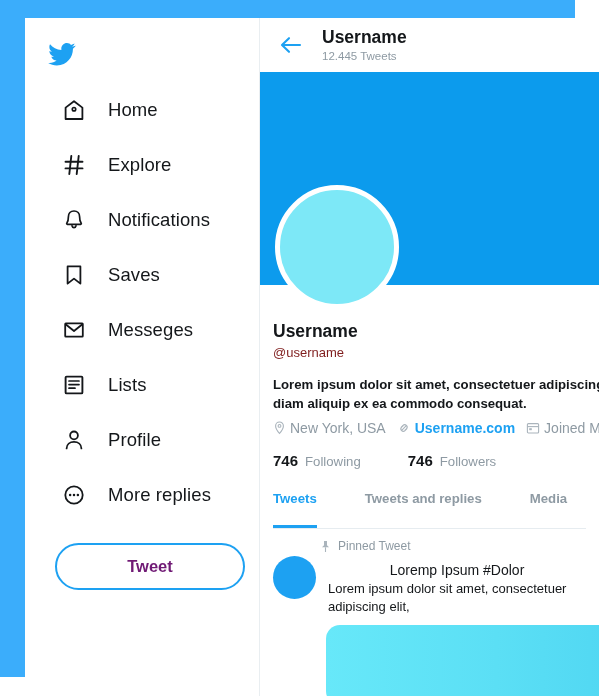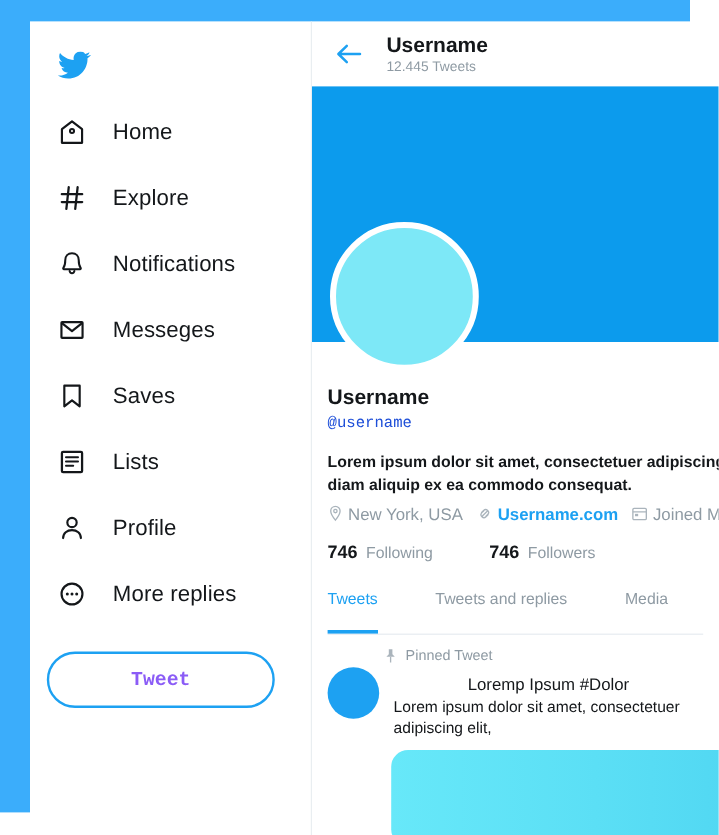--- a/index.html
+++ b/index.html
@@ -26,40 +26,40 @@
     position: absolute; left: 25px; top: 18px;
     width: 235px; height: 678px;
     background: #ffffff;
     border-right: 1px solid #e9eef1;
   }
   .logo { position: absolute; left: 15px; top: 16px; width: 44px; height: 40px;
           display: flex; align-items: center; justify-content: center; }
   .nav { position: absolute; left: 0; top: 64px; width: 100%; }
   .nav-item {
     display: flex; align-items: center;
-    height: 55px; padding-left: 18px;
+    height: 55px; padding-left: 32px;
     cursor: pointer;
   }
   .nav-icon {
     width: 34px; height: 34px;
     display: flex; align-items: center; justify-content: center;
     flex: 0 0 34px;
   }
   .nav-label {
     margin-left: 17px;
     font-size: 18.5px; color: #14171a; font-weight: 400;
     letter-spacing: .1px; white-space: nowrap;
   }
   .tweet-btn {
-    position: absolute; left: 14px; top: 525px;
+    position: absolute; left: 30px; top: 525px;
     width: 190px; height: 47px;
     border: 2px solid #1DA1F2; border-radius: 26px;
-    background: #fff; color: #8b5cf6;
+    background: #fff; color: #701a75;
     font-size: 16.5px; font-weight: bold;
-    font-family: Liberation Mono, monospace;
+    font-family: Liberation Sans, sans-serif;
     cursor: pointer;
   }
 
   
   .main {
     position: absolute; left: 260px; top: 18px;
     width: 339px; height: 678px;
     background: #ffffff; overflow: hidden;
   }
   .main-header {
@@ -73,38 +73,38 @@
 
   .cover { position: relative; height: 213px; background: #0C9BED; }
   .avatar {
     position: absolute; left: 15px; top: 113px;
     width: 124px; height: 124px; border-radius: 50%;
     background: #7DE8F7; border: 5px solid #ffffff;
   }
 
   .profile-body { padding: 0 13px; position: relative; }
   .display-name { margin-top: 36px; font-size: 17.5px; font-weight: bold; color: #14171a; }
-  .handle { font-size: 13px; color: #1d4ed8; margin-top: 3px; font-family: Liberation Mono, monospace; }
+  .handle { font-size: 13px; color: #7f1d1d; margin-top: 3px; }
   .bio { margin-top: 15px; font-size: 13.2px; font-weight: bold; color: #14171a;
          line-height: 19px; white-space: nowrap; }
 
   .meta-row { display: flex; align-items: center; margin-top: 7px; font-size: 14px;
               color: #8e9aa3; white-space: nowrap; }
   .meta-item { display: flex; align-items: center; margin-right: 11px; }
   .meta-item .mi { margin-right: 4px; display: flex; align-items: center; }
   .meta-link { color: #1DA1F2; font-weight: bold; }
 
   .stats-row { display: flex; align-items: baseline; margin-top: 16px; }
   .stat { display: flex; align-items: baseline; margin-right: 47px; }
   .stat-num { font-size: 15px; font-weight: bold; color: #14171a; }
   .stat-label { font-size: 13.2px; color: #8e9aa3; margin-left: 7px; }
 
   .tabs { display: flex; margin-top: 22px; border-bottom: 1px solid #e6ecf0;
           height: 38px; }
-  .tab { font-size: 13.2px; color: #8e9aa3; font-weight: normal;
+  .tab { font-size: 13.2px; color: #8e9aa3; font-weight: bold;
          padding: 0 0 24px 0; margin-right: 48px; white-space: nowrap; cursor: pointer; }
   .tab.active { color: #1DA1F2; border-bottom: 3px solid #1DA1F2; }
 
   .tweet { display: flex; padding: 13px 13px 0 13px; position: relative; }
   .pinned {
     position: absolute; left: 60px; top: 10px;
     display: flex; align-items: center;
     font-size: 12px; color: #8e9aa3;
   }
   .pinned .pi { margin-right: 7px; display:flex; align-items:center; }
@@ -170,34 +170,34 @@
             <path d="M12 3c-3.4 0-5.6 2.5-5.6 5.7 0 3.6-.6 5.3-1.6 6.6-.3.4 0 1 .5 1h13.4c.5 0 .8-.6.5-1-1-1.3-1.6-3-1.6-6.6C17.6 5.5 15.4 3 12 3z" fill="none" stroke="#14171a" stroke-width="1.7" stroke-linejoin="round"></path>
             <path d="M10 17.8c.3 1.2 1 1.9 2 1.9s1.7-.7 2-1.9" fill="none" stroke="#14171a" stroke-width="1.7" stroke-linecap="round"></path>
           </svg>
         </span>
         <span class="nav-label">Notifications</span>
       </div>
 
       <div class="nav-item">
         <span class="nav-icon">
           <svg width="24" height="24" viewBox="0 0 24 24">
+            <path d="M5.6 3.4h12.8v17.2L12 15.6l-6.4 5V3.4z" fill="none" stroke="#14171a" stroke-width="1.8" stroke-linejoin="round"></path>
+          </svg>
+        </span>
+        <span class="nav-label">Saves</span>
+      </div>
+
+      <div class="nav-item">
+        <span class="nav-icon">
+          <svg width="24" height="24" viewBox="0 0 24 24">
             <rect x="3.2" y="5.4" width="17.6" height="13.2" rx="0.6" fill="none" stroke="#14171a" stroke-width="1.8"></rect>
             <path d="M3.6 6.2 12 13l8.4-6.8" fill="none" stroke="#14171a" stroke-width="1.8" stroke-linejoin="round"></path>
           </svg>
         </span>
         <span class="nav-label">Messeges</span>
-      </div>
-
-      <div class="nav-item">
-        <span class="nav-icon">
-          <svg width="24" height="24" viewBox="0 0 24 24">
-            <path d="M5.6 3.4h12.8v17.2L12 15.6l-6.4 5V3.4z" fill="none" stroke="#14171a" stroke-width="1.8" stroke-linejoin="round"></path>
-          </svg>
-        </span>
-        <span class="nav-label">Saves</span>
       </div>
 
       <div class="nav-item">
         <span class="nav-icon">
           <svg width="24" height="24" viewBox="0 0 24 24">
             <rect x="3.6" y="3.6" width="16.8" height="16.8" rx="1" fill="none" stroke="#14171a" stroke-width="1.9"></rect>
             <g stroke="#14171a" stroke-width="1.7" stroke-linecap="round">
               <line x1="7" y1="8" x2="17" y2="8"></line>
               <line x1="7" y1="11.6" x2="17" y2="11.6"></line>
               <line x1="7" y1="15.2" x2="13" y2="15.2"></line>

